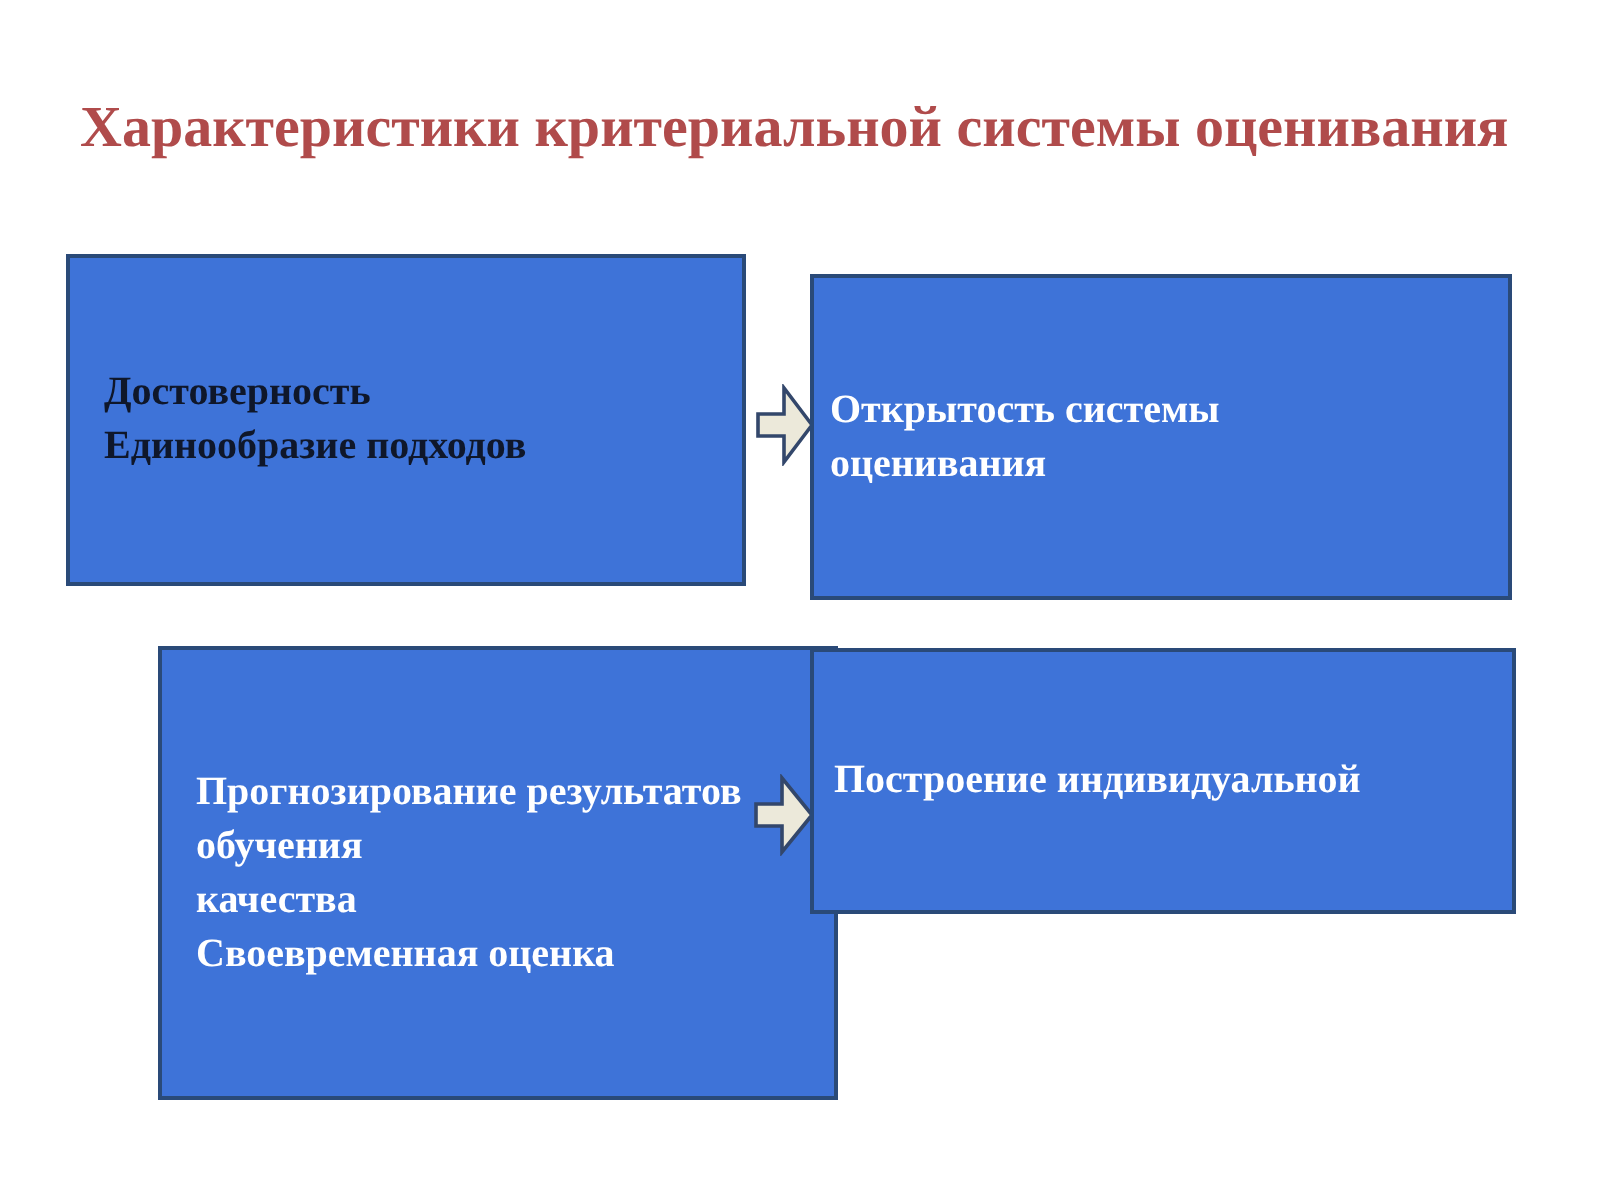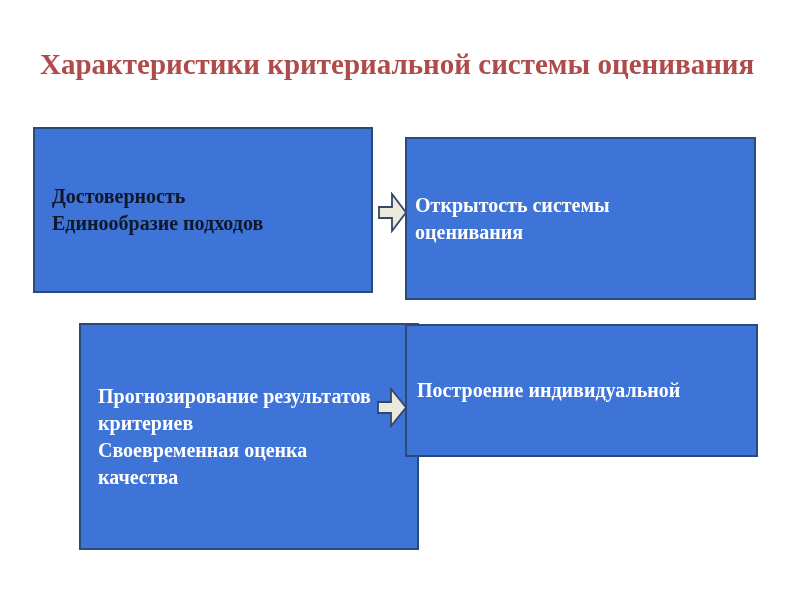--- a/index.html
+++ b/index.html
@@ -57,23 +57,23 @@
     <polygon points="1,15 14,15 14,2 28,20.5 14,39 14,26 1,26" stroke-width="1.8" stroke-linejoin="miter" fill="#ECE9DA" stroke="#33476B"></polygon>
   </svg>
 
   <div class="box box-openness" style="background-color: rgb(62, 115, 216); color: rgb(255, 255, 255); border-color: rgb(42, 74, 120);">
     <div class="line">Открытость системы</div>
     <div class="line">оценивания</div>
   </div>
 
   <div class="box box-forecasting" style="background-color: rgb(62, 115, 216); color: rgb(255, 255, 255); border-color: rgb(42, 74, 120);">
     <div class="line">Прогнозирование результатов</div>
-    <div class="line">критериев</div>
+    <div class="line">обучения</div>
+    <div class="line">качества</div>
     <div class="line">Своевременная оценка</div>
-    <div class="line">качества</div>
   </div>
 
   <svg class="arrow arrow-bottom" width="30" height="41" viewBox="0 0 30 41">
     <polygon points="1,15 14,15 14,2 29,20.5 14,39 14,26 1,26" stroke-width="1.8" stroke-linejoin="miter" fill="#ECE9DA" stroke="#33476B"></polygon>
   </svg>
 
   <div class="box box-trajectory" style="background-color: rgb(62, 115, 216); color: rgb(255, 255, 255); border-color: rgb(42, 74, 120);">
     <div class="line">Построение индивидуальной</div>
   </div>
 

